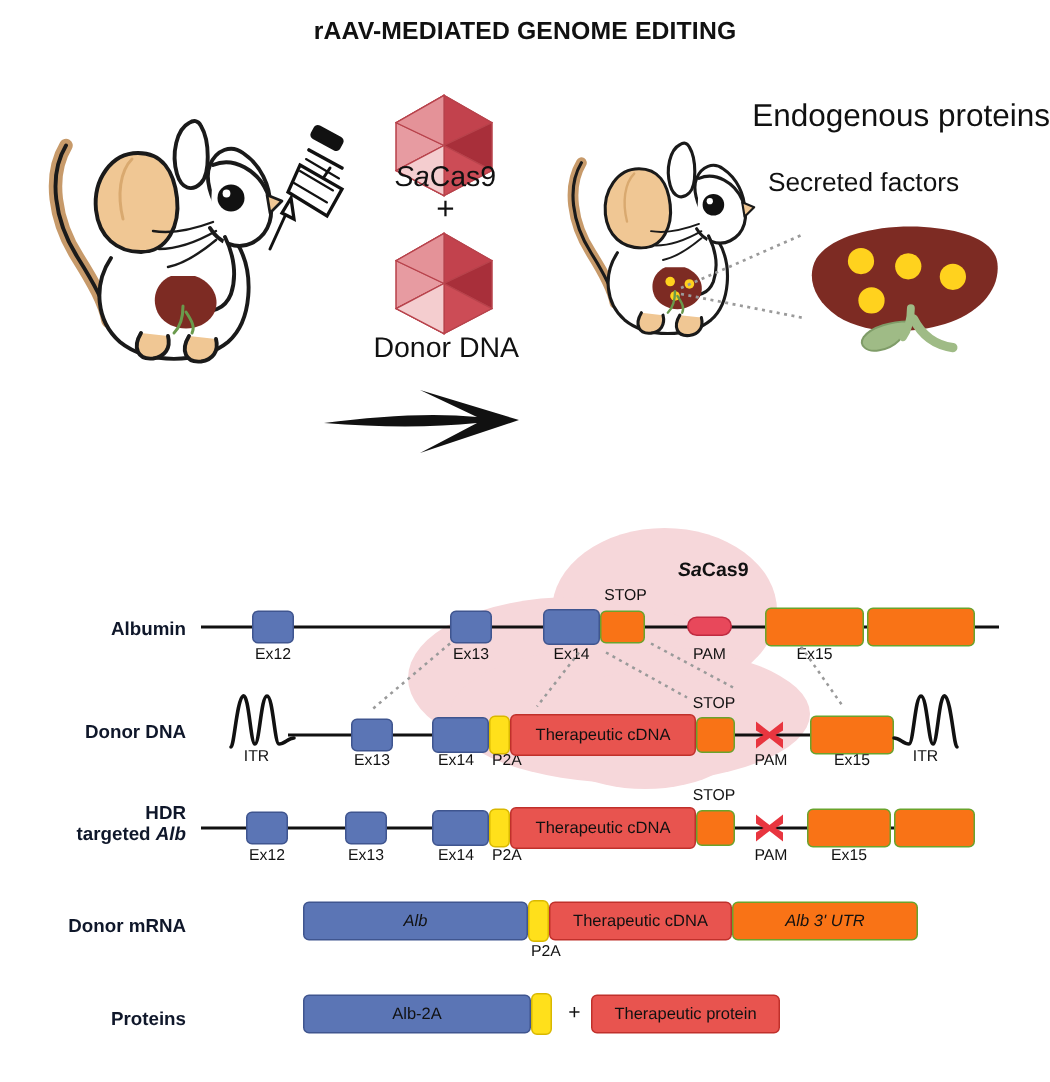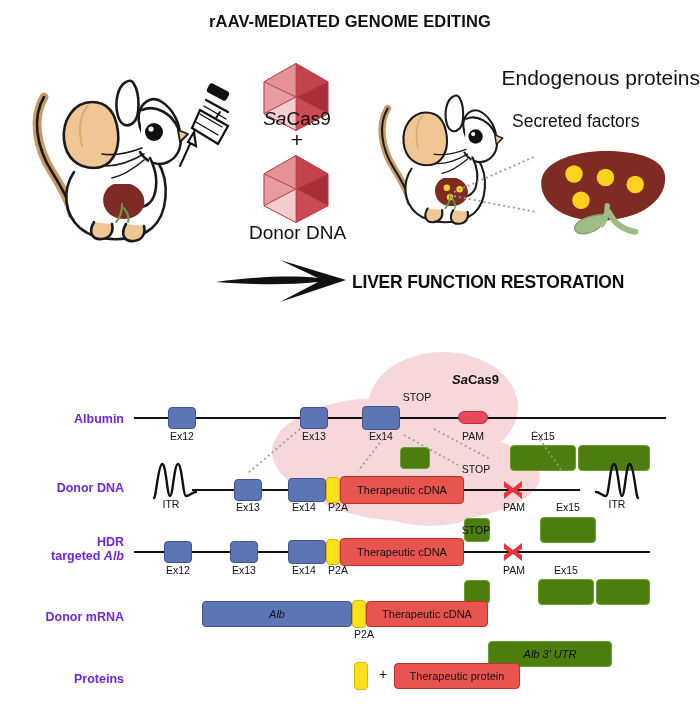--- a/index.html
+++ b/index.html
@@ -22,26 +22,26 @@
   
   #endo-label{top:66px;left:492px;width:208px;font-size:21px;text-align:right;}
   #secr-label{top:111px;left:512px;width:190px;font-size:17.5px;text-align:left;}
 
   
   .band{font-size:17.5px;font-weight:bold;letter-spacing:-.2px;color:#0d0d0d;}
   #liver-dys{top:272px;left:10px;}
   #liver-res{top:272px;left:352px;}
 
   
-  .row-label{font-size:12.5px;font-weight:bold;color:#6d28d9;text-align:right;
+  .row-label{font-size:12.5px;font-weight:bold;color:#0f172a;text-align:right;
              line-height:14px;}
   .row-label i{font-style:italic;}
   .gbox{position:absolute;border-radius:4px;box-sizing:border-box;text-decoration:underline;}
   .blue{background:#5b75b5;border:1.3px solid #3f558f;}
-  .green{background:#4d7c0f;border:1.3px solid #6aa32c;margin-top:40px;}
+  .green{background:#f97316;border:1.3px solid #6aa32c;}
   .red{background:#e8544f;border:1.5px solid #c0302b;}
   .yellow{background:#ffe01b;border:1.3px solid #d9b800;}
   .pamred{background:#e8485b;border:1.3px solid #c02b40;border-radius:7px;}
   .line{position:absolute;background:#111;height:2.4px;}
   .tick{position:absolute;font-size:10.5px;color:#111;text-align:center;white-space:nowrap;}
   .stop{position:absolute;font-size:10.5px;color:#111;text-align:center;white-space:nowrap;}
   .inbox{position:absolute;inset:0;display:flex;align-items:center;
          justify-content:center;font-size:11px;color:#111;white-space:nowrap;}
   .inbox.ital{font-style:italic;}
   .blob{position:absolute;background:#f6d7da;border-radius:50%;}
@@ -178,21 +178,20 @@
     <circle cx="118" cy="48" r="10" fill="#ffd21e"></circle>
     <circle cx="56" cy="66" r="10" fill="#ffd21e"></circle>
     <path d="M84 82 C82 94 74 102 62 104 C52 106 46 100 50 94 C56 86 72 82 84 82 Z" fill="#9fbb86" stroke="#7f9c68" stroke-width="1.5"></path>
     <path d="M88 80 C94 92 104 100 118 102" stroke="#9fbb86" stroke-width="7" fill="none" stroke-linecap="round"></path>
     <path d="M86 72 C86 80 84 88 80 94" stroke="#9fbb86" stroke-width="6" fill="none" stroke-linecap="round"></path>
   </svg>
 
   <svg class="abs" style="top:258px;left:214px;" width="136" height="46" viewBox="0 0 136 46">
     <path d="M2 24 C40 19 76 17 104 20 L66 2 L132 22 L66 44 L104 24 C74 27 40 27 2 24 Z" fill="#111"></path>
   </svg>
-  <div class="abs band" id="liver-res">LIVER FUNCTION RESTORATION</div>
 
   <div class="blob abs" style="top:352px;left:368px;width:150px;height:110px;"></div>
   <div class="blob abs" style="top:398px;left:272px;width:220px;height:108px;"></div>
   <div class="blob abs" style="top:430px;left:300px;width:240px;height:92px;"></div>
   <div class="blob abs" style="top:448px;left:360px;width:140px;height:78px;"></div>
 
   <div id="sacas9-gene">
     <i>Sa</i><span>Cas9</span>
   </div>
 
@@ -316,20 +315,23 @@
   <div class="gbox red abs" style="top:601px;left:366px;width:122px;height:26px;">
     <span class="inbox">Therapeutic cDNA</span>
   </div>
 
   <div class="gbox green abs" style="top:601px;left:488px;width:124px;height:26px;">
     <span class="inbox ital">Alb 3' UTR</span>
   </div>
 
   <div class="abs row-label" style="top:672px;left:20px;width:104px;">Proteins</div>
 
+  <div class="gbox blue abs" style="top:663px;left:202px;width:152px;height:26px;">
+    <span class="inbox">Alb-2A</span>
+  </div>
 
   <div class="gbox yellow abs" style="top:662px;left:354px;width:14px;height:28px;"></div>
 
   <div class="abs" style="top:666px;left:374px;width:18px;font-size:14px;text-align:center;">+</div>
 
   <div class="gbox red abs" style="top:663px;left:394px;width:126px;height:26px;">
     <span class="inbox">Therapeutic protein</span>
   </div>
 
 </div>

